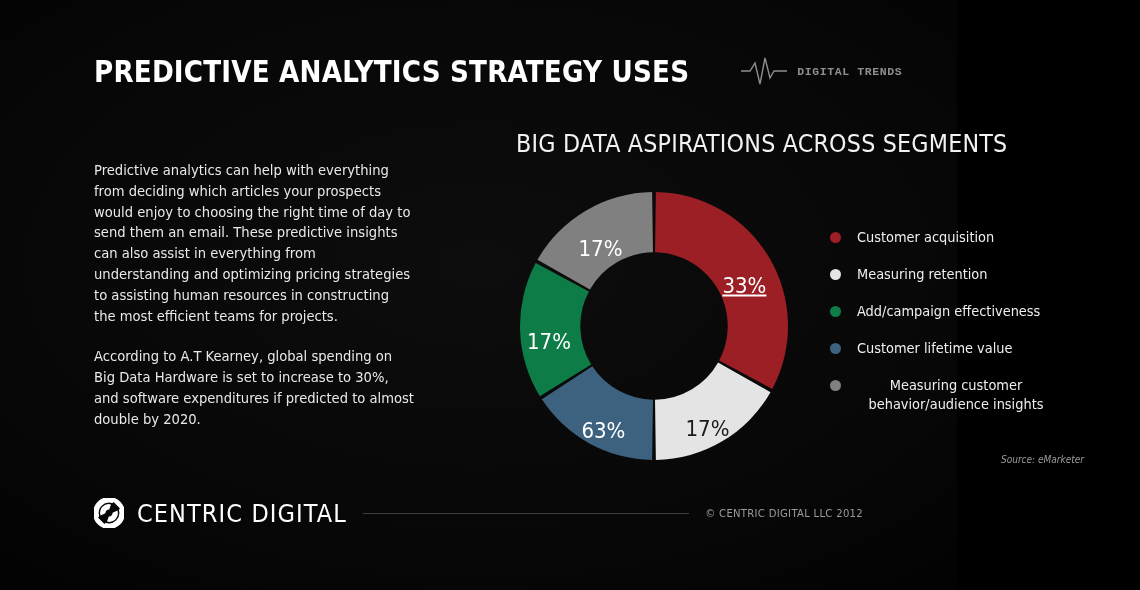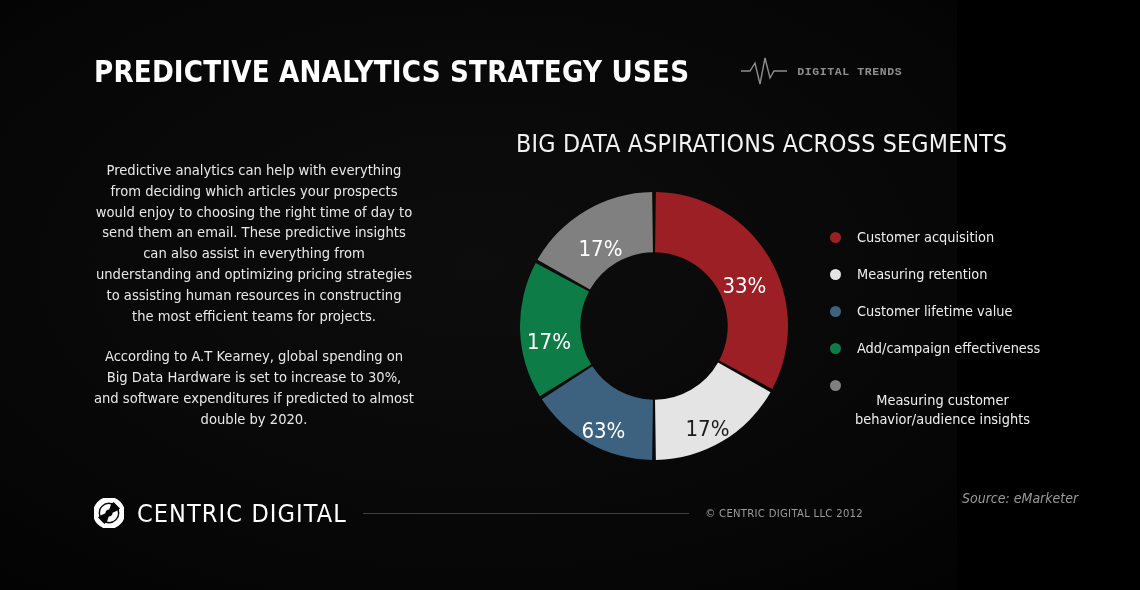--- a/index.html
+++ b/index.html
@@ -38,21 +38,21 @@
     font-size:11.5px; font-weight:700; letter-spacing:0.6px;
     color:#8e8e8e; white-space:nowrap;
   }
 
   
   #copy {
     position:absolute; left:94px; top:160px; width:320px;
   }
   #copy p {
     font-family:"DejaVu Sans Condensed","Liberation Sans", sans-serif;
-    font-size:14.6px; line-height:20.8px; color:#e9e9e9;text-align:center;
+    font-size:14.6px; line-height:20.8px; color:#e9e9e9;
   }
   #copy p + p { margin-top:20px; }
 
   
   #chart-heading {
     position:absolute; left:516px; top:128px;
     font-family:"DejaVu Sans Condensed","Liberation Sans", sans-serif;
     font-size:25.5px; font-weight:400; letter-spacing:0.2px;
     color:#f2f2f2; white-space:nowrap;
     transform:scaleX(0.97); transform-origin:left center;
@@ -68,36 +68,35 @@
   }
   .slice-label.dark { color:#1a1a1a; }
 
   
   #legend { position:absolute; left:830px; top:228px; width:225px; }
   .legend-row {
     display:flex; align-items:flex-start;
     margin-bottom:18px;
     text-align:center;
   }
-  .legend-row:last-child { margin-bottom:0;flex-direction:column; }
+  .legend-row:last-child { margin-bottom:0; }
   .legend-dot {
     flex:0 0 auto; width:11px; height:11px; border-radius:50%;
     margin:4px 16px 0 0;
   }
   .legend-text {
     font-family:"DejaVu Sans Condensed","Liberation Sans", sans-serif;
     font-size:14.4px; line-height:19px; color:#efefef;
   }
 
   #source-note {
-    position:absolute; left:962px; top:454px;
-    font-family:"DejaVu Sans Condensed","Liberation Sans", sans-serif;
-    font-size:14px; font-style:italic; color:#9a9a9a;
+    position:absolute; left:1001px; top:454px;
+    font-family:"DejaVu Sans Condensed","Liberation Sans", sans-serif;
+    font-size:10px; font-style:italic; color:#9a9a9a;
     white-space:nowrap;
-    margin-top:36px;
   }
 
   
   #footer {
     position:absolute; left:94px; bottom:62px; right:94px; height:30px;
     display:flex; align-items:center;
   }
   #footer-logo-mark { flex:0 0 auto; line-height:0; margin-right:13px; }
   #footer-logo-text {
     flex:0 0 auto;
@@ -137,44 +136,44 @@
 
   <div id="donut">
     <svg id="donut-svg" width="272" height="272" viewBox="0 0 272 272">
         <path d="M 137.87093216544548 2.0130617827532262 A 134 134 0 0 1 254.3149774430962 198.90918941330938 L 201.0732375937029 170.60005417732015 A 73.7 73.7 0 0 0 137.02901269099502 62.30718398051428 Z" fill="#9c1f25"></path>
         <path d="M 252.51232055369934 202.188210122287 A 134 134 0 0 1 137.87093216544545 269.9869382172468 L 137.029012690995 209.69281601948572 A 73.7 73.7 0 0 0 200.08177630453463 172.40351556725784 Z" fill="#e4e4e4"></path>
         <path d="M 134.12906783455455 269.9869382172468 A 134 134 0 0 1 23.87358199649914 209.37347194800174 L 74.33047009807453 176.35540957140097 A 73.7 73.7 0 0 0 134.97098730900498 209.69281601948572 Z" fill="#3c6280"></path>
         <path d="M 21.868590824831585 206.21411139999054 A 134 134 0 0 1 17.685022556903803 73.09081058669062 L 70.92676240629709 101.39994582267984 A 73.7 73.7 0 0 0 73.22772495365737 174.61776126999482 Z" fill="#0e7c46"></path>
         <path d="M 19.487679446300675 69.81178987771303 A 134 134 0 0 1 134.12906783455452 2.0130617827532262 L 134.97098730900498 62.30718398051428 A 73.7 73.7 0 0 0 71.91822369546537 99.59648443274216 Z" fill="#808080"></path>
       </svg>
     <div id="slice-labels">
-        <div class="slice-label" style="color: rgb(255, 255, 255); left: 226.426px; top: 82.5221px; transform: translate(-50%, -50%);">33%</div>
+        <div class="slice-label" style="color: rgb(255, 255, 255); left: 226.426px; top: 82.5221px; transform: translate(-50%, -50%); text-decoration: underline;">33%</div>
         <div class="slice-label dark" style="color: rgb(26, 26, 26); left: 189.478px; top: 226.426px; transform: translate(-50%, -50%);">17%</div>
         <div class="slice-label" style="color: rgb(255, 255, 255); left: 85.3889px; top: 228.061px; transform: translate(-50%, -50%);">63%</div>
         <div class="slice-label" style="color: rgb(255, 255, 255); left: 30.9958px; top: 139.3px; transform: translate(-50%, -50%);">17%</div>
         <div class="slice-label" style="color: rgb(255, 255, 255); left: 82.5221px; top: 45.5739px; transform: translate(-50%, -50%);">17%</div>
       </div>
   </div>
 
   <div id="legend">
       <div class="legend-row">
         <span class="legend-dot" style="background: rgb(156, 31, 37);"></span>
         <span class="legend-text">Customer acquisition</span>
       </div>
       <div class="legend-row">
         <span class="legend-dot" style="background: rgb(228, 228, 228);"></span>
         <span class="legend-text">Measuring retention</span>
       </div>
       <div class="legend-row">
+        <span class="legend-dot" style="background: rgb(14, 124, 70);"></span>
+        <span class="legend-text">Add/campaign effectiveness</span>
+      </div>
+      <div class="legend-row">
         <span class="legend-dot" style="background: rgb(60, 98, 128);"></span>
         <span class="legend-text">Customer lifetime value</span>
-      </div>
-      <div class="legend-row">
-        <span class="legend-dot" style="background: rgb(14, 124, 70);"></span>
-        <span class="legend-text">Add/campaign effectiveness</span>
       </div>
       <div class="legend-row">
         <span class="legend-dot" style="background: rgb(128, 128, 128);"></span>
         <span class="legend-text">Measuring customer behavior/audience insights</span>
       </div>
     </div>
 
   <div id="source-note">Source: eMarketer</div>
 
   <div id="footer">

